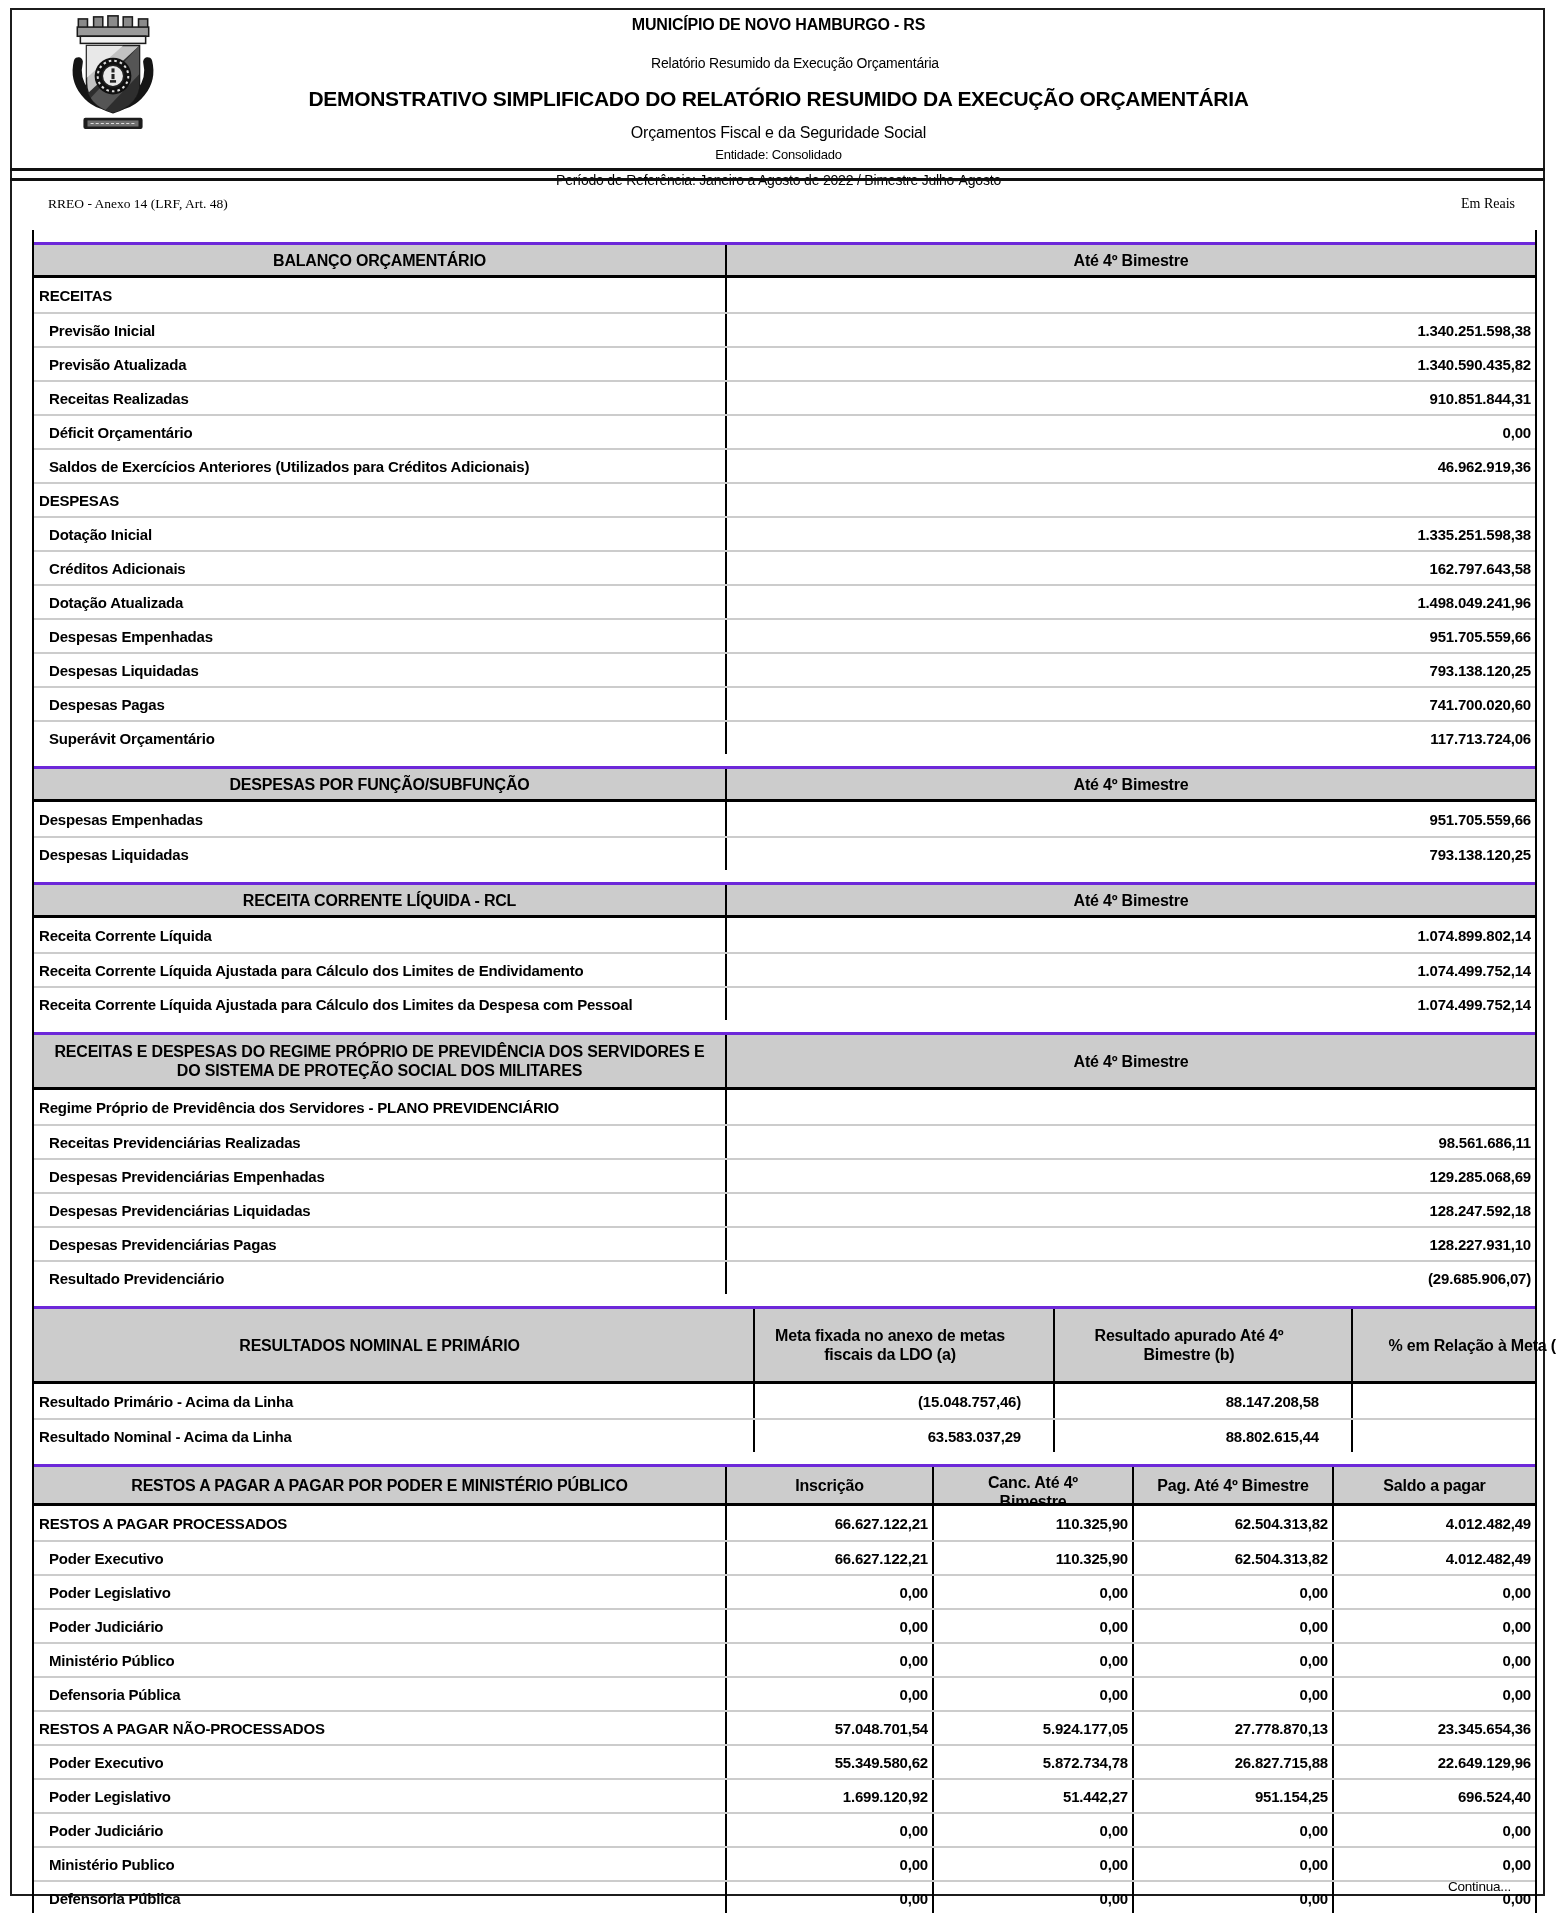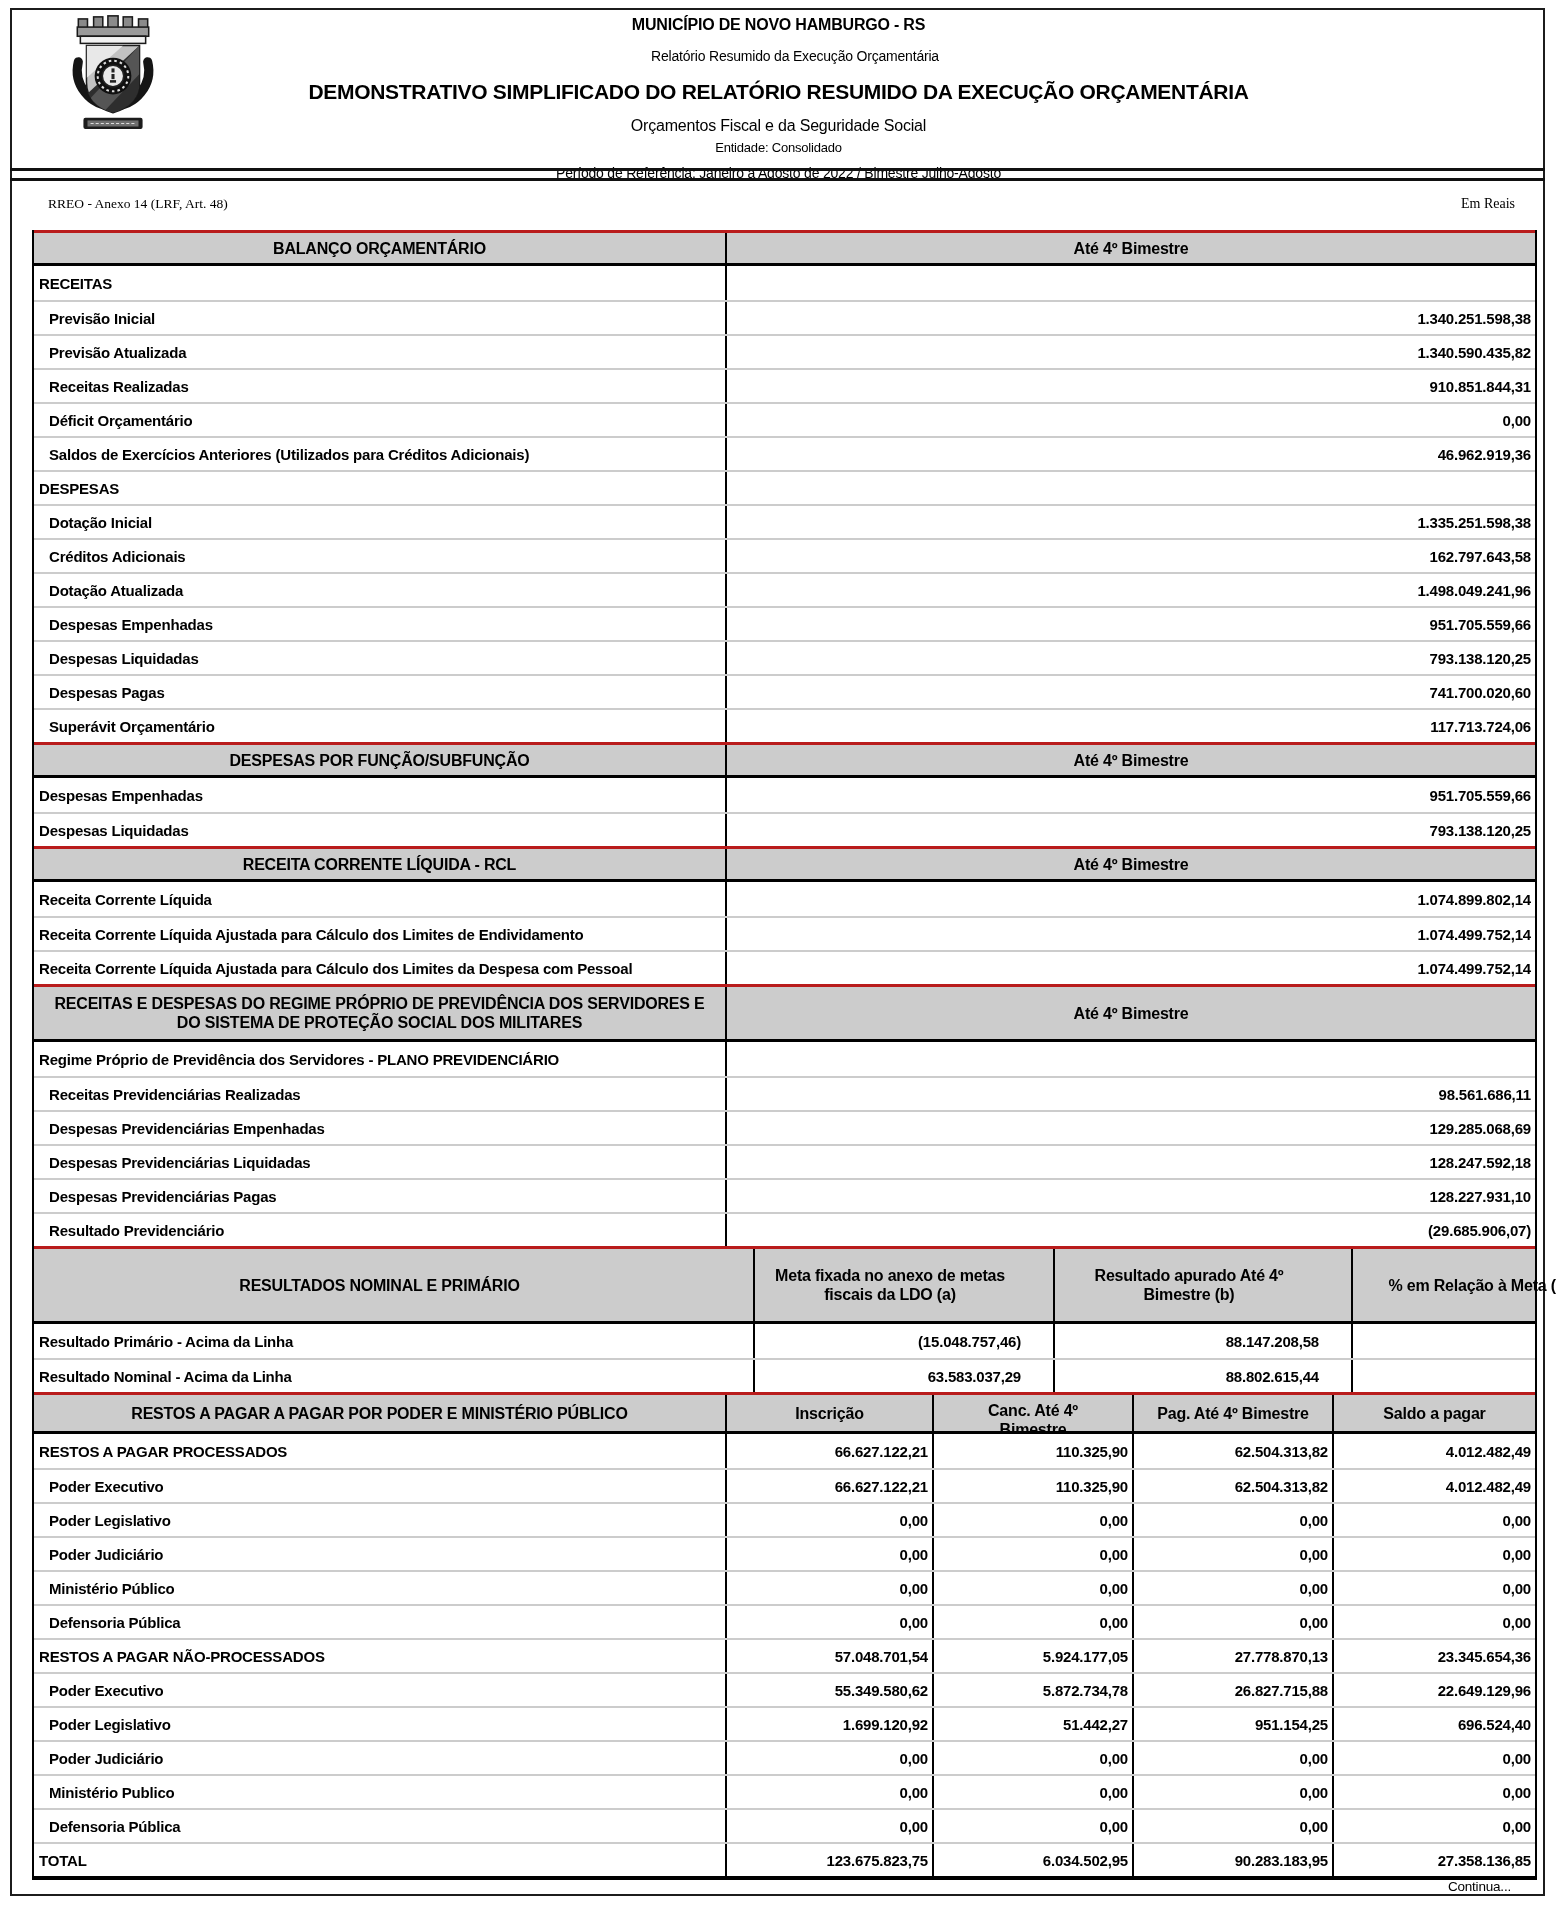--- a/index.html
+++ b/index.html
@@ -8,21 +8,21 @@
     font-family:"Liberation Sans", sans-serif;color:#000;
     -webkit-font-smoothing:antialiased;
   }
   .page-border{
     position:absolute;left:10px;top:8px;width:1535px;height:1888px;
     border:2px solid #1c1c1c;box-sizing:border-box;pointer-events:none;
   }
   
   .hdr{position:absolute;top:16px;left:0;width:100%;text-align:center;line-height:1.15;}
   .hdr .l1{font-size:16px;font-weight:bold;letter-spacing:-0.2px;}
-  .hdr .l2{font-size:14px;margin-top:14px;letter-spacing:-0.2px;padding-left:33px;}
+  .hdr .l2{font-size:14px;margin-top:21px;letter-spacing:-0.2px;padding-left:33px;}
   .hdr .l3{font-size:21px;font-weight:bold;margin-top:16px;letter-spacing:-0.3px;}
   .hdr .l4{font-size:16px;margin-top:12px;letter-spacing:-0.2px;}
   .hdr .l5{font-size:13px;margin-top:6px;letter-spacing:-0.2px;}
   .hdr .l6{font-size:14px;margin-top:9px;letter-spacing:-0.2px;}
   .logo{position:absolute;left:62px;top:12px;width:102px;height:124px;}
   .rule{position:absolute;left:10px;width:1535px;height:3px;background:#111;}
   .rule.r1{top:168px;}
   .rule.r2{top:178px;}
   .annex{position:absolute;top:196px;left:48px;font-family:"Liberation Serif",serif;font-size:13.5px;}
   .emreais{position:absolute;top:196px;right:42px;font-family:"Liberation Serif",serif;font-size:14px;}
@@ -30,22 +30,22 @@
   #report-table{
     position:absolute;left:32px;top:230px;width:1501px;
     border-left:2px solid #000;border-right:2px solid #000;border-bottom:4px solid #000;
     font-size:15px;letter-spacing:-0.2px;
   }
   .grid{display:grid;font-weight:bold;}
   .g2{grid-template-columns:691px 810px;}
   .g4{grid-template-columns:691px 272px 270px 268px;gap:28px;}
   .g5{grid-template-columns:691px 207px 200px 200px 203px;}
   .sec-h{
-    background:#cccccc;border-top:3px solid #b91c1c;border-bottom:3px solid #000;
-    font-weight:bold;font-size:16px;box-sizing:border-box;
+    background:#cccccc;border-top:3px solid #6d28d9;border-bottom:3px solid #000;
+    font-weight:bold;font-size:16px;box-sizing:border-box;margin-top:12px;
   }
   .sec-h .cell{
     display:flex;align-items:center;justify-content:center;text-align:center;
     height:100%;box-sizing:border-box;line-height:19px;overflow:hidden;padding:0 6px;
   }
   .sec-h .cell + .cell{border-left:2px solid #000;}
   .h36{height:36px;} .h58{height:58px;} .h78{height:78px;} .h42{height:42px;}
   .h58 .cell:first-child{padding:0 14px;}
   .narrow{display:block;width:122px;white-space:normal;}
   .clip-top{align-items:flex-start !important;padding-top:6px !important;}

